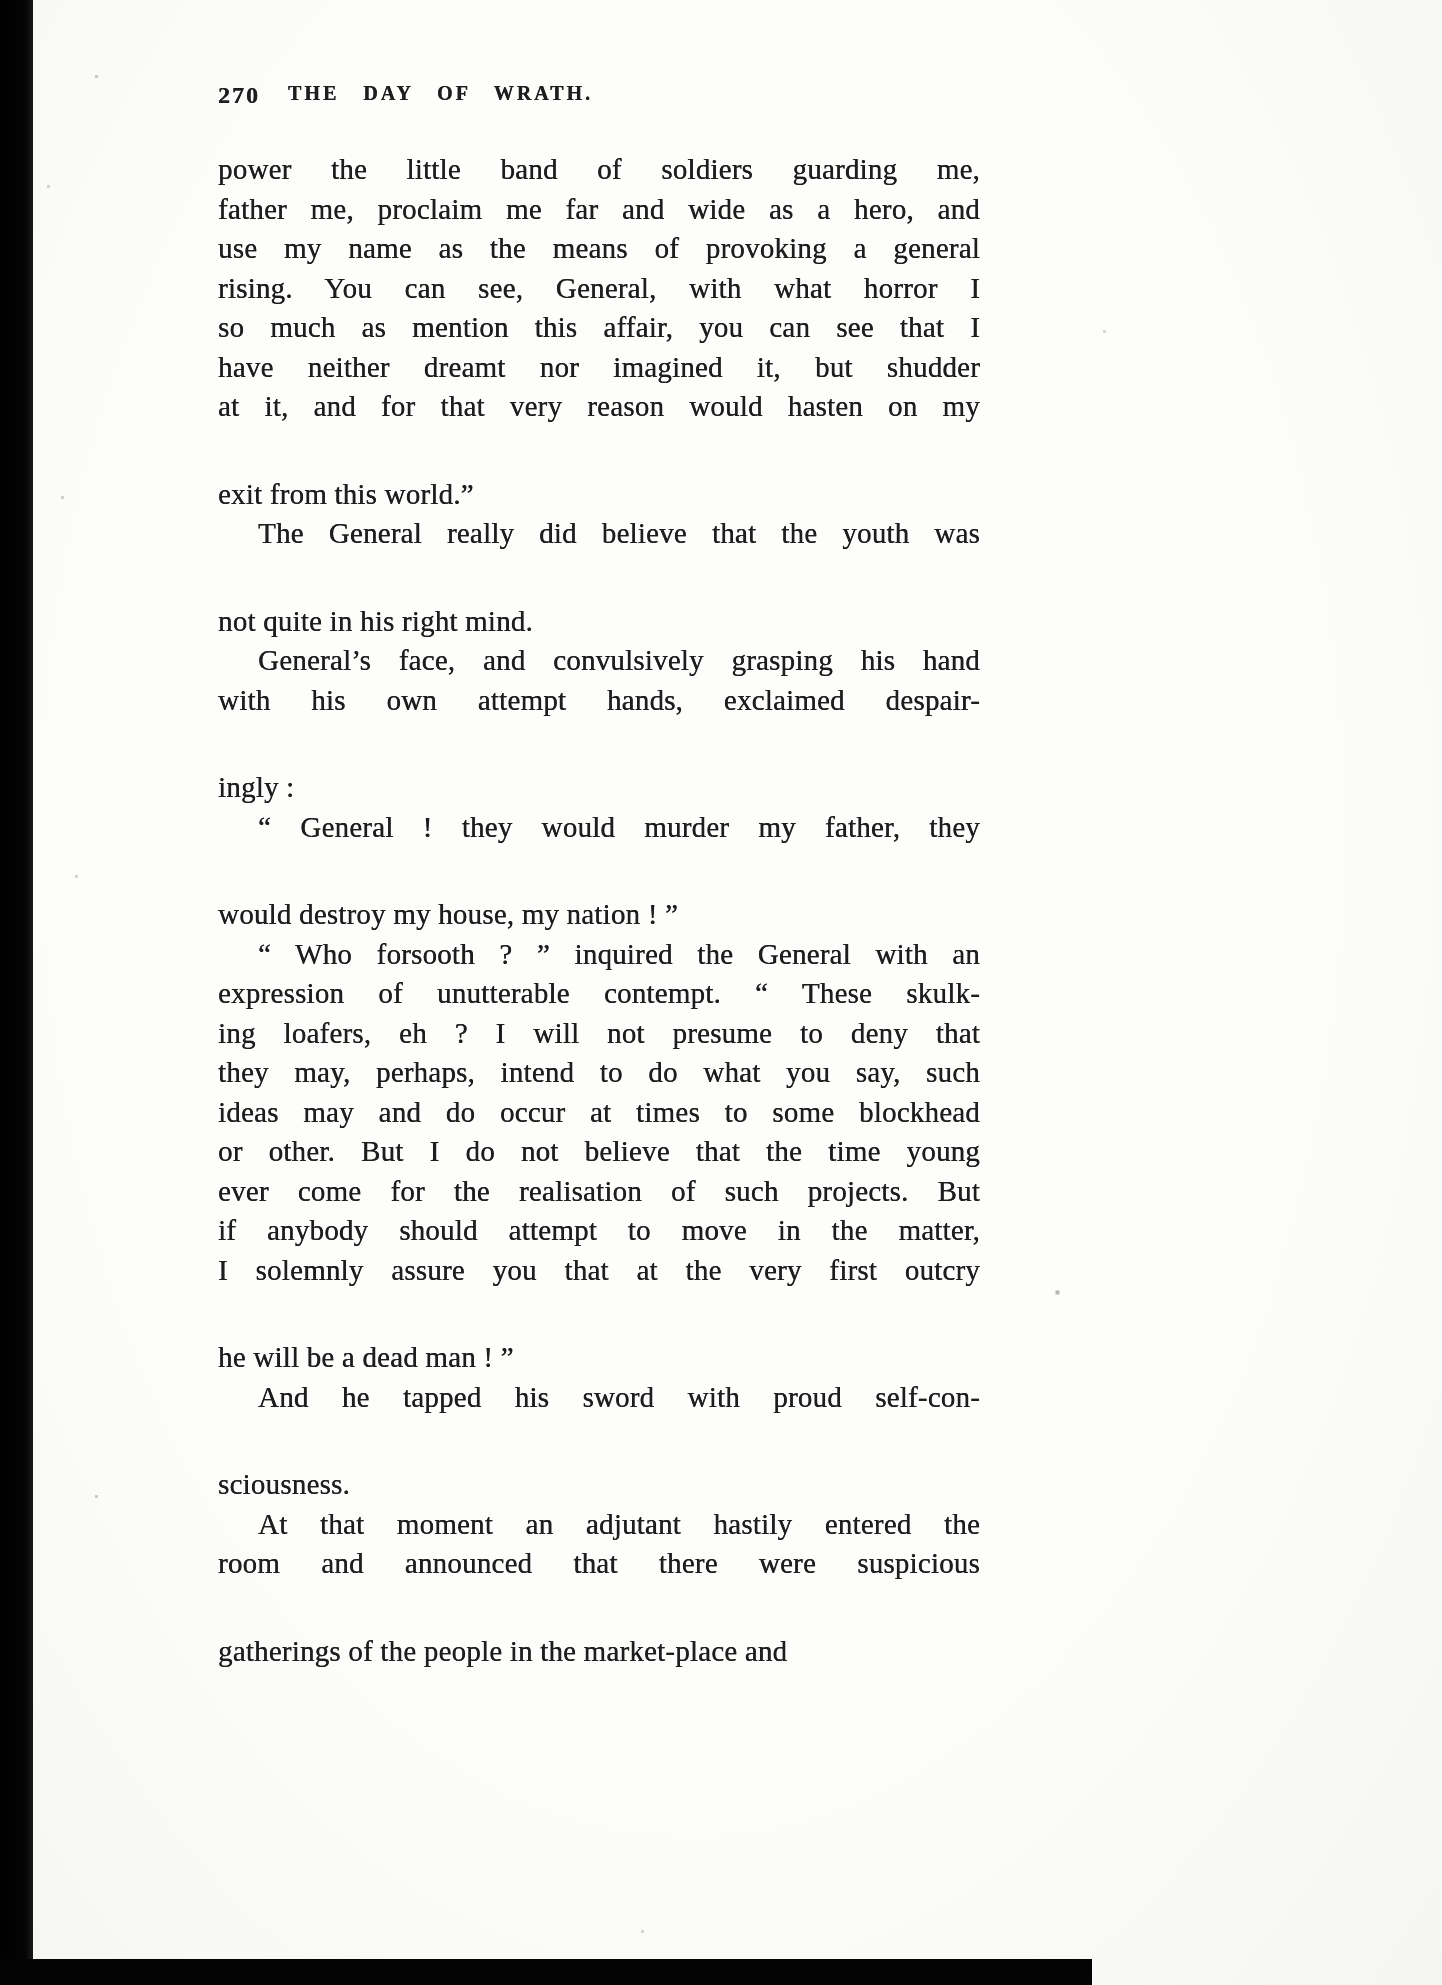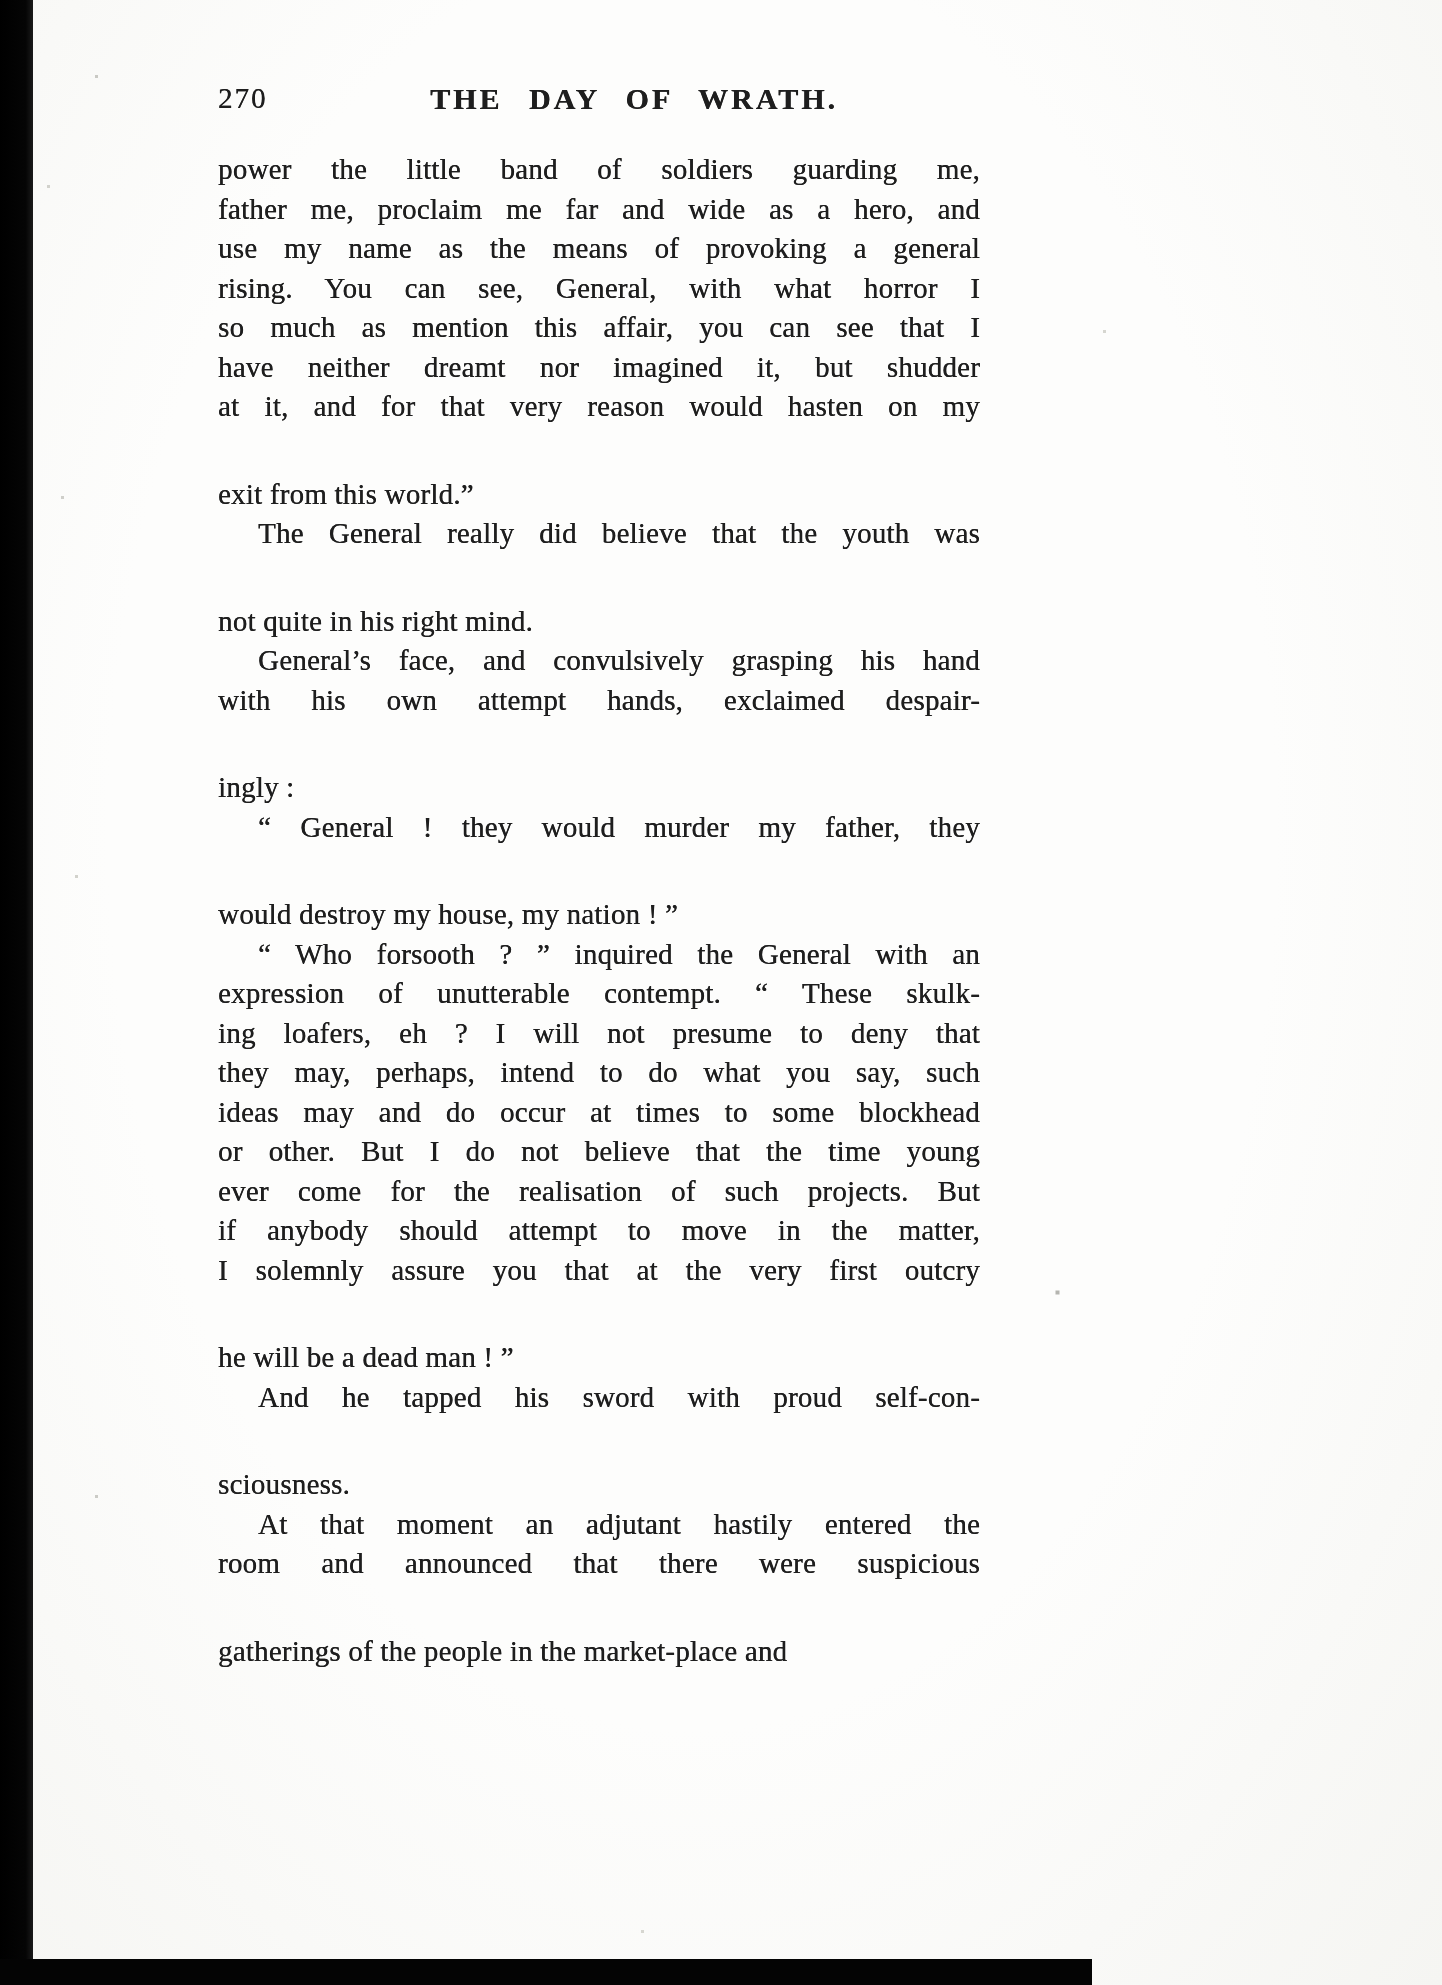--- a/index.html
+++ b/index.html
@@ -54,32 +54,31 @@
     position: absolute;
     left: 218px;
     top: 82px;
     width: 762px;
     height: 40px;
   }
   .pageno {
     position: absolute;
     left: 0;
     top: 0;
-    font-size: 29px;
-    font-weight: 400;
+    font-size: 24px;
+    font-weight: 700;
     letter-spacing: 2px;
     text-shadow: 0.35px 0 0 currentColor;
   }
   .running-title {
     position: absolute;
     left: 70px;
     right: 0;
     top: 0;
-    text-align: center;
-    font-size: 30px;
+    font-size: 20px;
     font-weight: 700;
     letter-spacing: 3px;
     word-spacing: 16px;
     text-shadow: 0.35px 0 0 currentColor;
   }
   .body-text {
     position: absolute;
     left: 218px;
     top: 150px;
     width: 762px;

